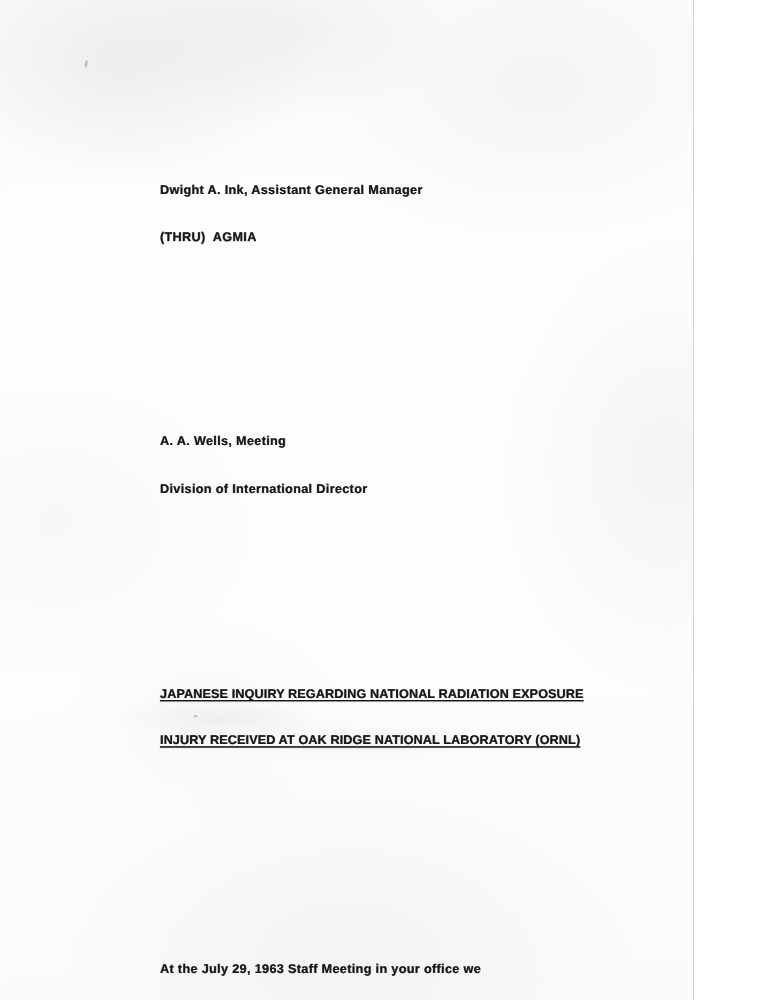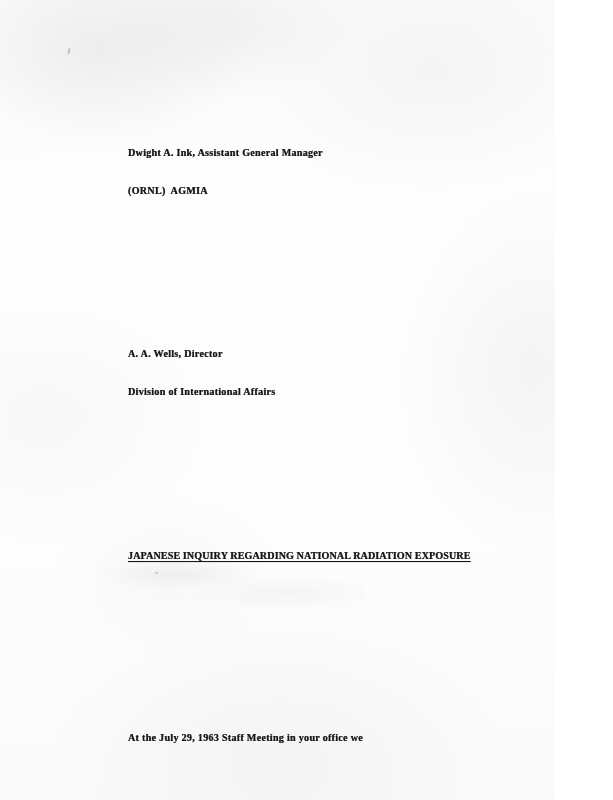--- a/index.html
+++ b/index.html
@@ -7,21 +7,21 @@
     padding: 0;
     background: #ffffff;
   }
 
   #page {
     position: relative;
     width: 555px;
     height: 800px;
     overflow: hidden;
     background: #8b5cf6;
-    font-family: Liberation Serif, serif;
+    font-family: Liberation Sans, sans-serif;
   }
 
   
   .paper-texture {
     position: absolute;
     inset: 0;
     background:
       radial-gradient(ellipse 220px 140px at 18% 6%,  rgba(203,203,203,0.30), rgba(255,255,255,0) 72%),
       radial-gradient(ellipse 180px 110px at 42% 3%,  rgba(209,209,209,0.24), rgba(255,255,255,0) 70%),
       radial-gradient(ellipse 260px 170px at 78% 9%,  rgba(211,211,211,0.18), rgba(255,255,255,0) 74%),
@@ -109,34 +109,35 @@
 
   <div class="paper-texture"></div>
   <div class="bleed-through"></div>
   <div class="stray-mark"></div>
   <div class="stray-dot"></div>
 
   <div class="typed">
 
     <div class="block">
       <div class="line">Dwight A. Ink, Assistant General Manager</div>
-      <div class="line">(ORNL)  AGMIA</div>
+      <div class="line">(THRU)  AGMIA</div>
     </div>
 
     <div class="gap-lg"></div>
 
     <div class="block">
-      <div class="line">A. A. Wells, Director</div>
-      <div class="line">Division of International Affairs</div>
+      <div class="line">A. A. Wells, Meeting</div>
+      <div class="line">Division of International Director</div>
     </div>
 
     <div class="gap-lg"></div>
 
     <div class="block subject">
       <div class="line">JAPANESE INQUIRY REGARDING NATIONAL RADIATION EXPOSURE</div>
+      <div class="line">INJURY RECEIVED AT OAK RIDGE NATIONAL LABORATORY (ORNL)</div>
     </div>
 
     <div class="gap-xxl"></div>
 
     <div class="block">
       <div class="line">At the July 29, 1963 Staff Meeting in your office we</div>
       
       
       
       

